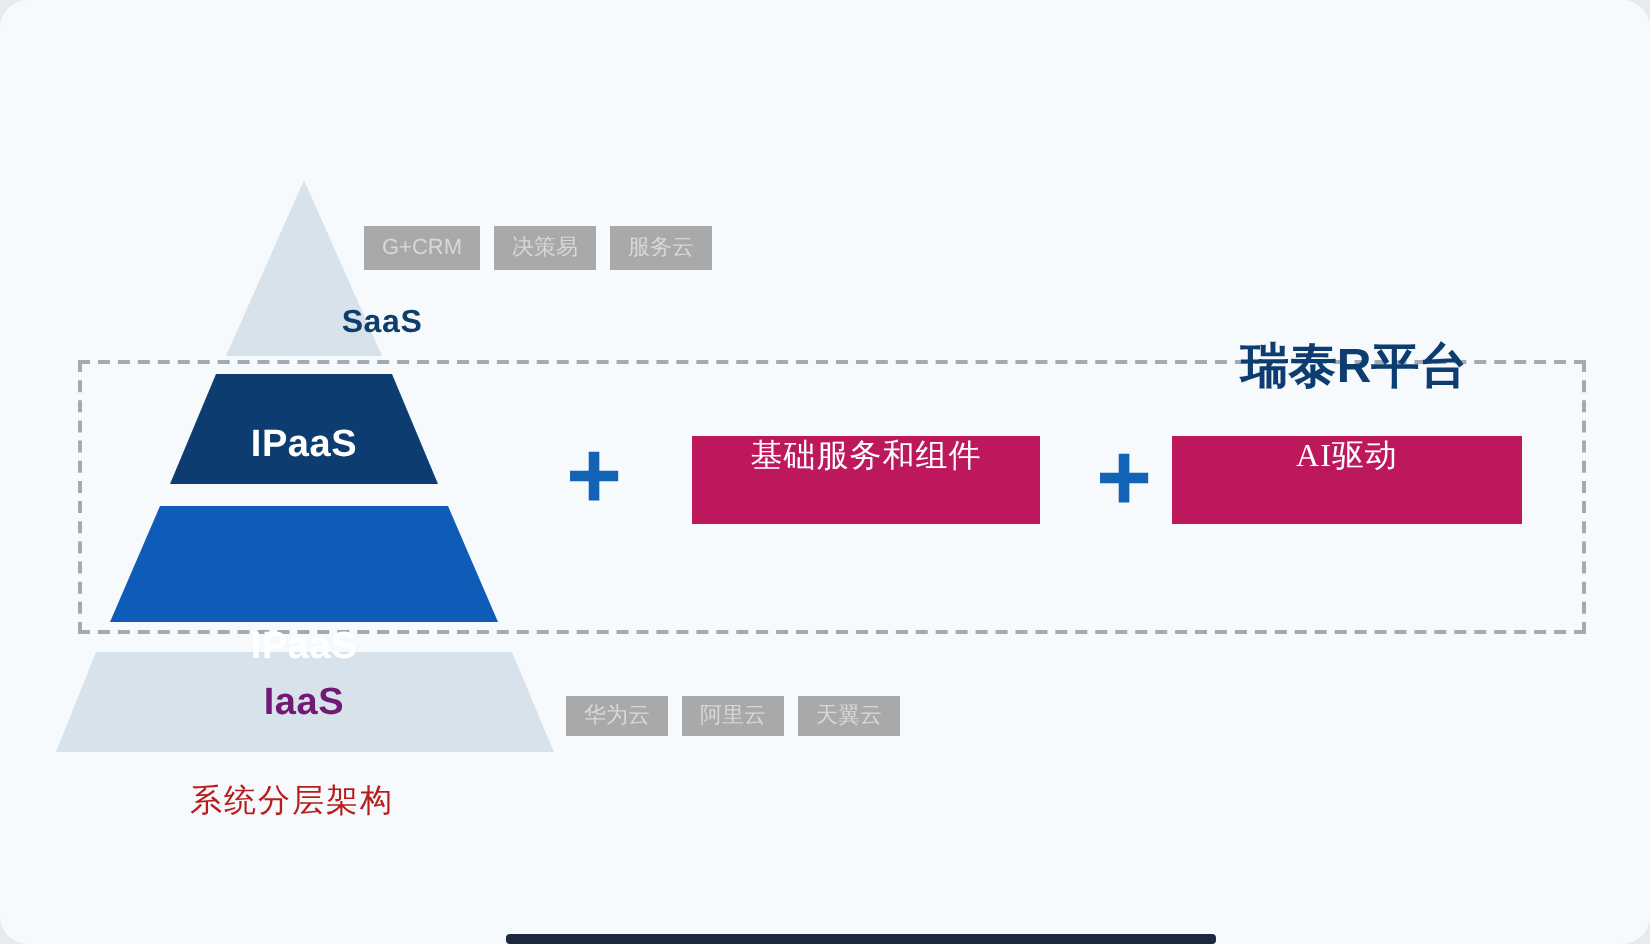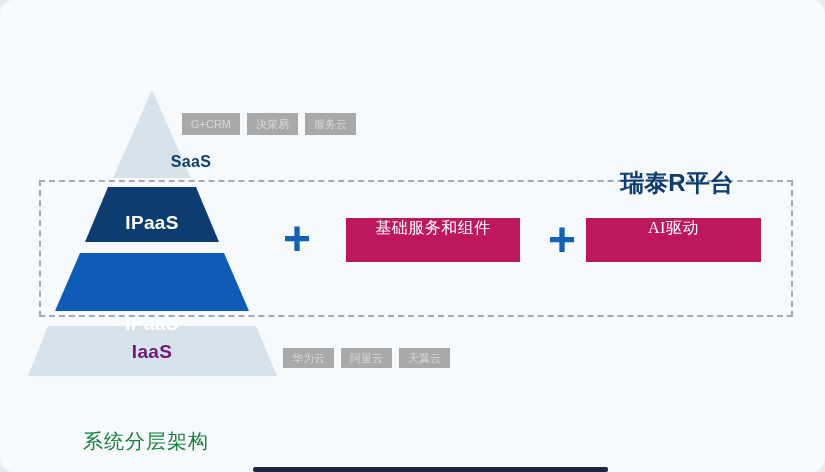--- a/index.html
+++ b/index.html
@@ -62,25 +62,24 @@
     letter-spacing: 0.3px;
   }
   .lbl-saas  { left: 152px; top: 162px; font-size: 16px; color: #0d3f6e; margin-left: 39px; }
   .lbl-apaas { left: 152px; top: 223px; font-size: 19px; color: #ffffff; }
   .lbl-ipaas { left: 152px; top: 290px; font-size: 19px; color: #ffffff; margin-top: 34px; }
   .lbl-iaas  { left: 152px; top: 352px; font-size: 19px; color: #701a75; }
   .pyramid-caption {
     position: absolute;
     left: 146px; top: 401px;
     transform: translate(-50%, -50%);
-    font-size: 20px;
-    color: #15803d;
+    font-size: 16px;
+    color: #b91c1c;
     letter-spacing: 1px;
     white-space: nowrap;
-    margin-top: 40px;
   }
   
   .tag-row {
     position: absolute;
     display: flex;
     gap: 7px;
   }
   .tag-row-saas { left: 182px; top: 113px; }
   .tag-row-iaas { left: 283px; top: 348px; }
   .tag {

